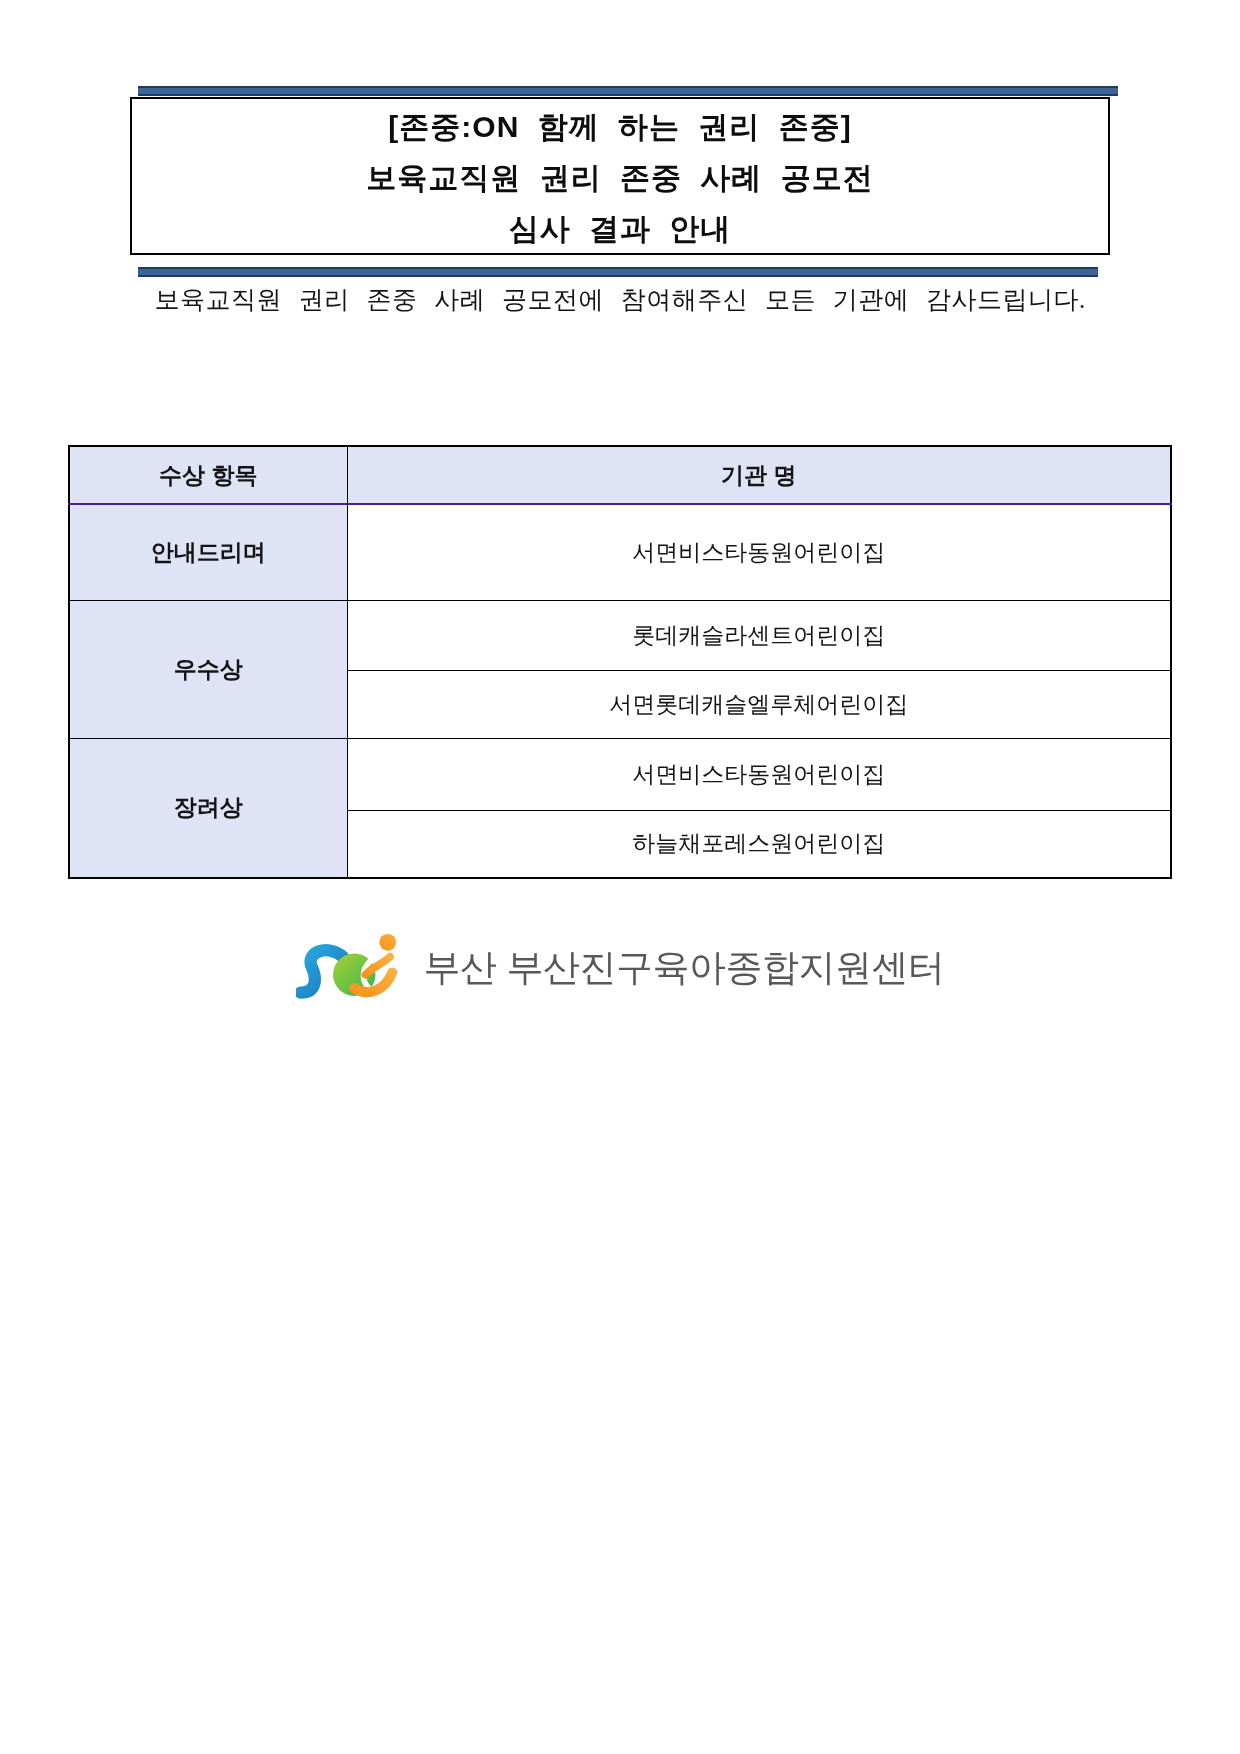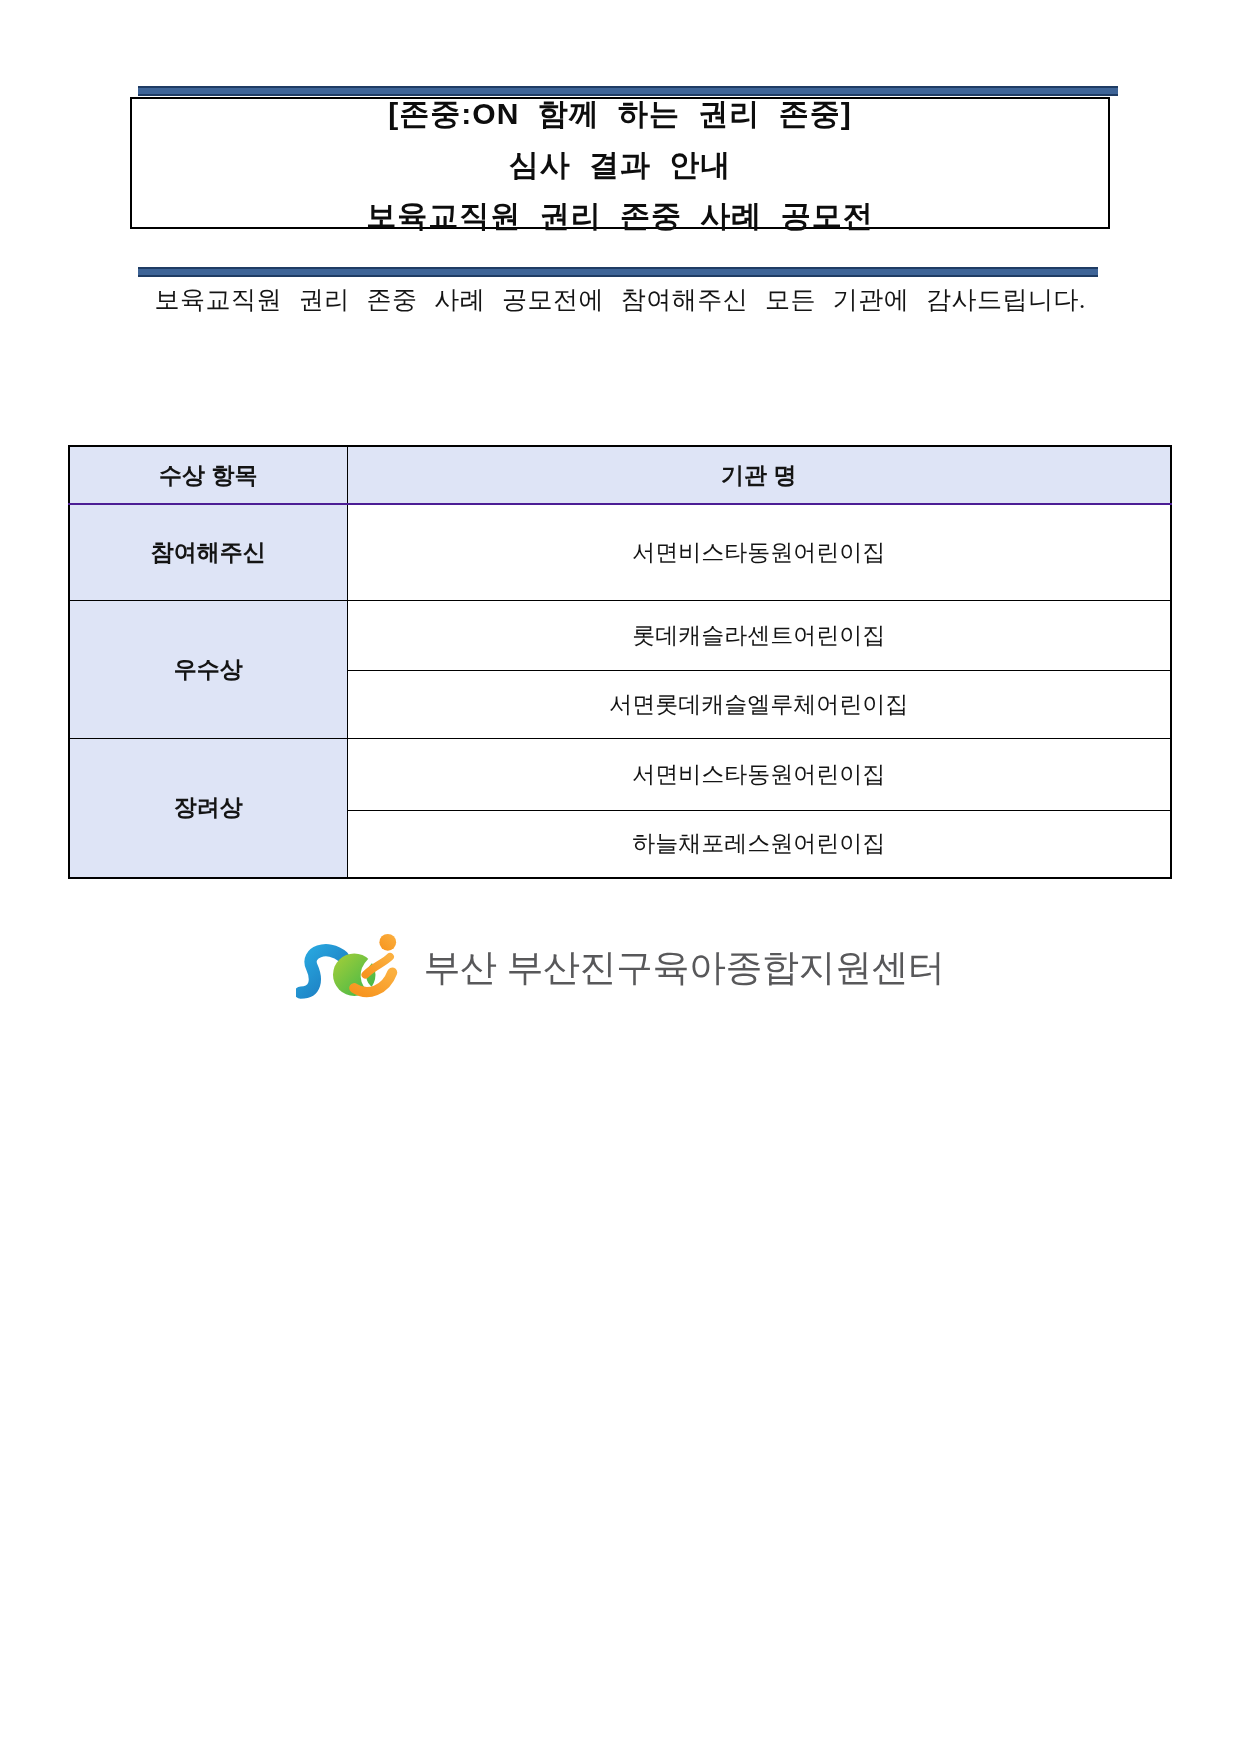--- a/index.html
+++ b/index.html
@@ -18,21 +18,21 @@
   .bar {
     position: absolute; height: 10px;
     background: var(--accent, #3e6497);
     border-top: 2px solid var(--accent-dark, #1f3c64);
     border-bottom: 2px solid var(--accent-dark, #1f3c64);
   }
   .bar-top { left: 138px; top: 86px; width: 980px; }
   .bar-bottom { left: 138px; top: 267px; width: 960px; }
   .title-box {
     position: absolute; left: 130px; top: 97px;
-    width: 980px; height: 132px;
+    width: 980px; height: 158px;
     background: #ffffff;
     border: 2px solid #000000;
     display: flex; flex-direction: column; justify-content: center;
     text-align: center;
     padding-top: 2px;
   }
   .title-line {
     font-size: 30px; font-weight: bold; line-height: 51px;
     letter-spacing: 1px; word-spacing: 9px; color: #0d0d0d;
   }
@@ -87,42 +87,42 @@
 </style>
 </head>
 <body>
 
 <div class="page">
 
   <div class="title-wrap">
     <div class="bar bar-top"></div>
     <div class="title-box">
       <div class="title-line">[존중:ON 함께 하는 권리 존중]</div>
+      <div class="title-line">보육교직원 권리 존중 사례 공모전</div>
       <div class="title-line">심사 결과 안내</div>
-      <div class="title-line">보육교직원 권리 존중 사례 공모전</div>
     </div>
     <div class="bar bar-bottom"></div>
   </div>
 
   <div class="intro">
     <div class="intro-line">보육교직원 권리 존중 사례 공모전에 참여해주신 모든 기관에 감사드립니다.</div>
   </div>
 
   <table class="award-table">
     <colgroup>
         <col class="col-award">
         <col>
       </colgroup>
     <tbody>
         <tr class="row-h1">
       <th>수상 항목</th>
       <th>기관 명</th>
     </tr>
     <tr class="row-h2">
-      <td class="cell-award">참여해주신</td>
+      <td class="cell-award">안내드리며</td>
       <td class="cell-inst">서면비스타동원어린이집</td>
     </tr>
     <tr class="row-h3">
       <td class="cell-award" rowspan="2">우수상</td>
       <td class="cell-inst">롯데캐슬라센트어린이집</td>
     </tr>
     <tr class="row-h4">
       <td class="cell-inst">서면롯데캐슬엘루체어린이집</td>
     </tr>
     <tr class="row-h5">

